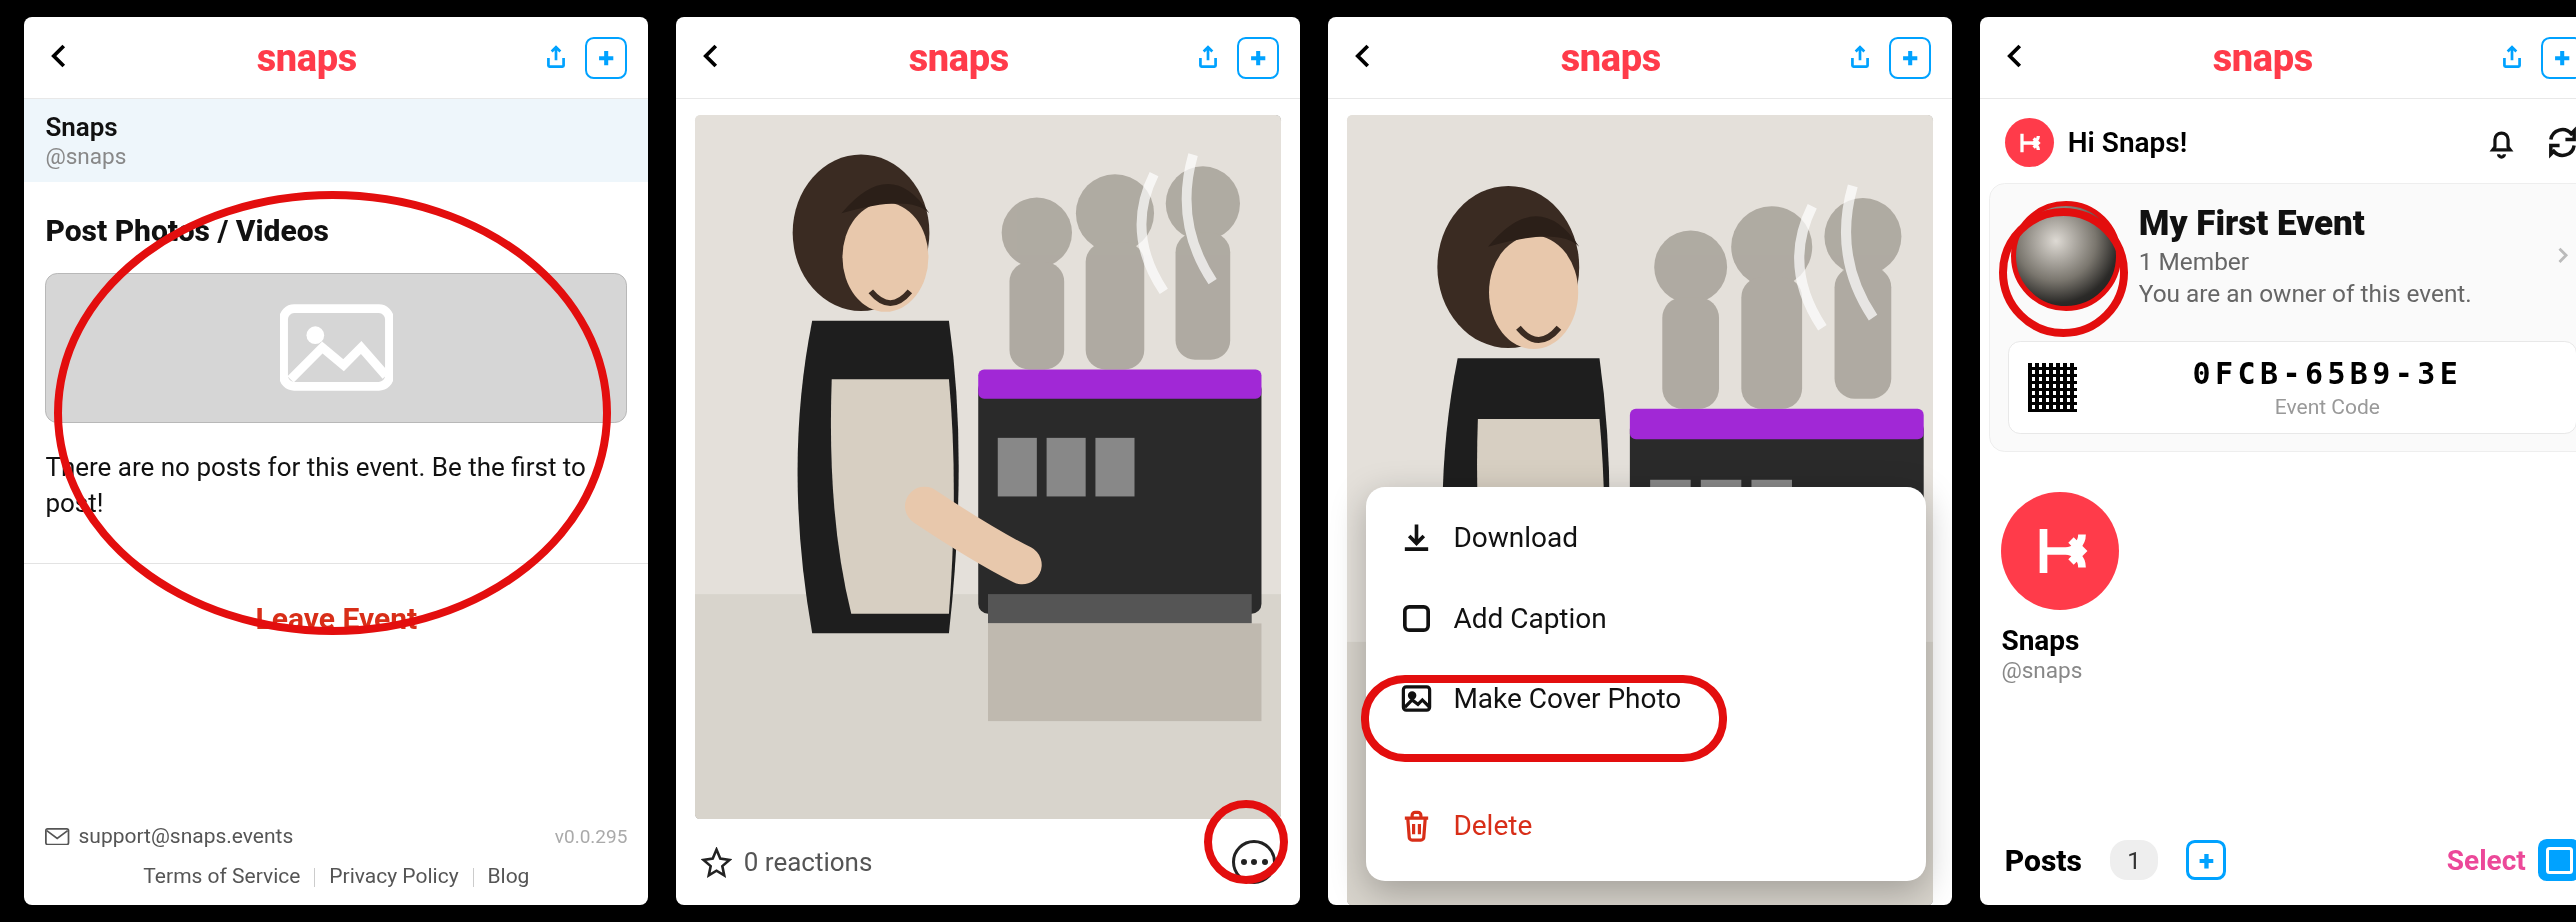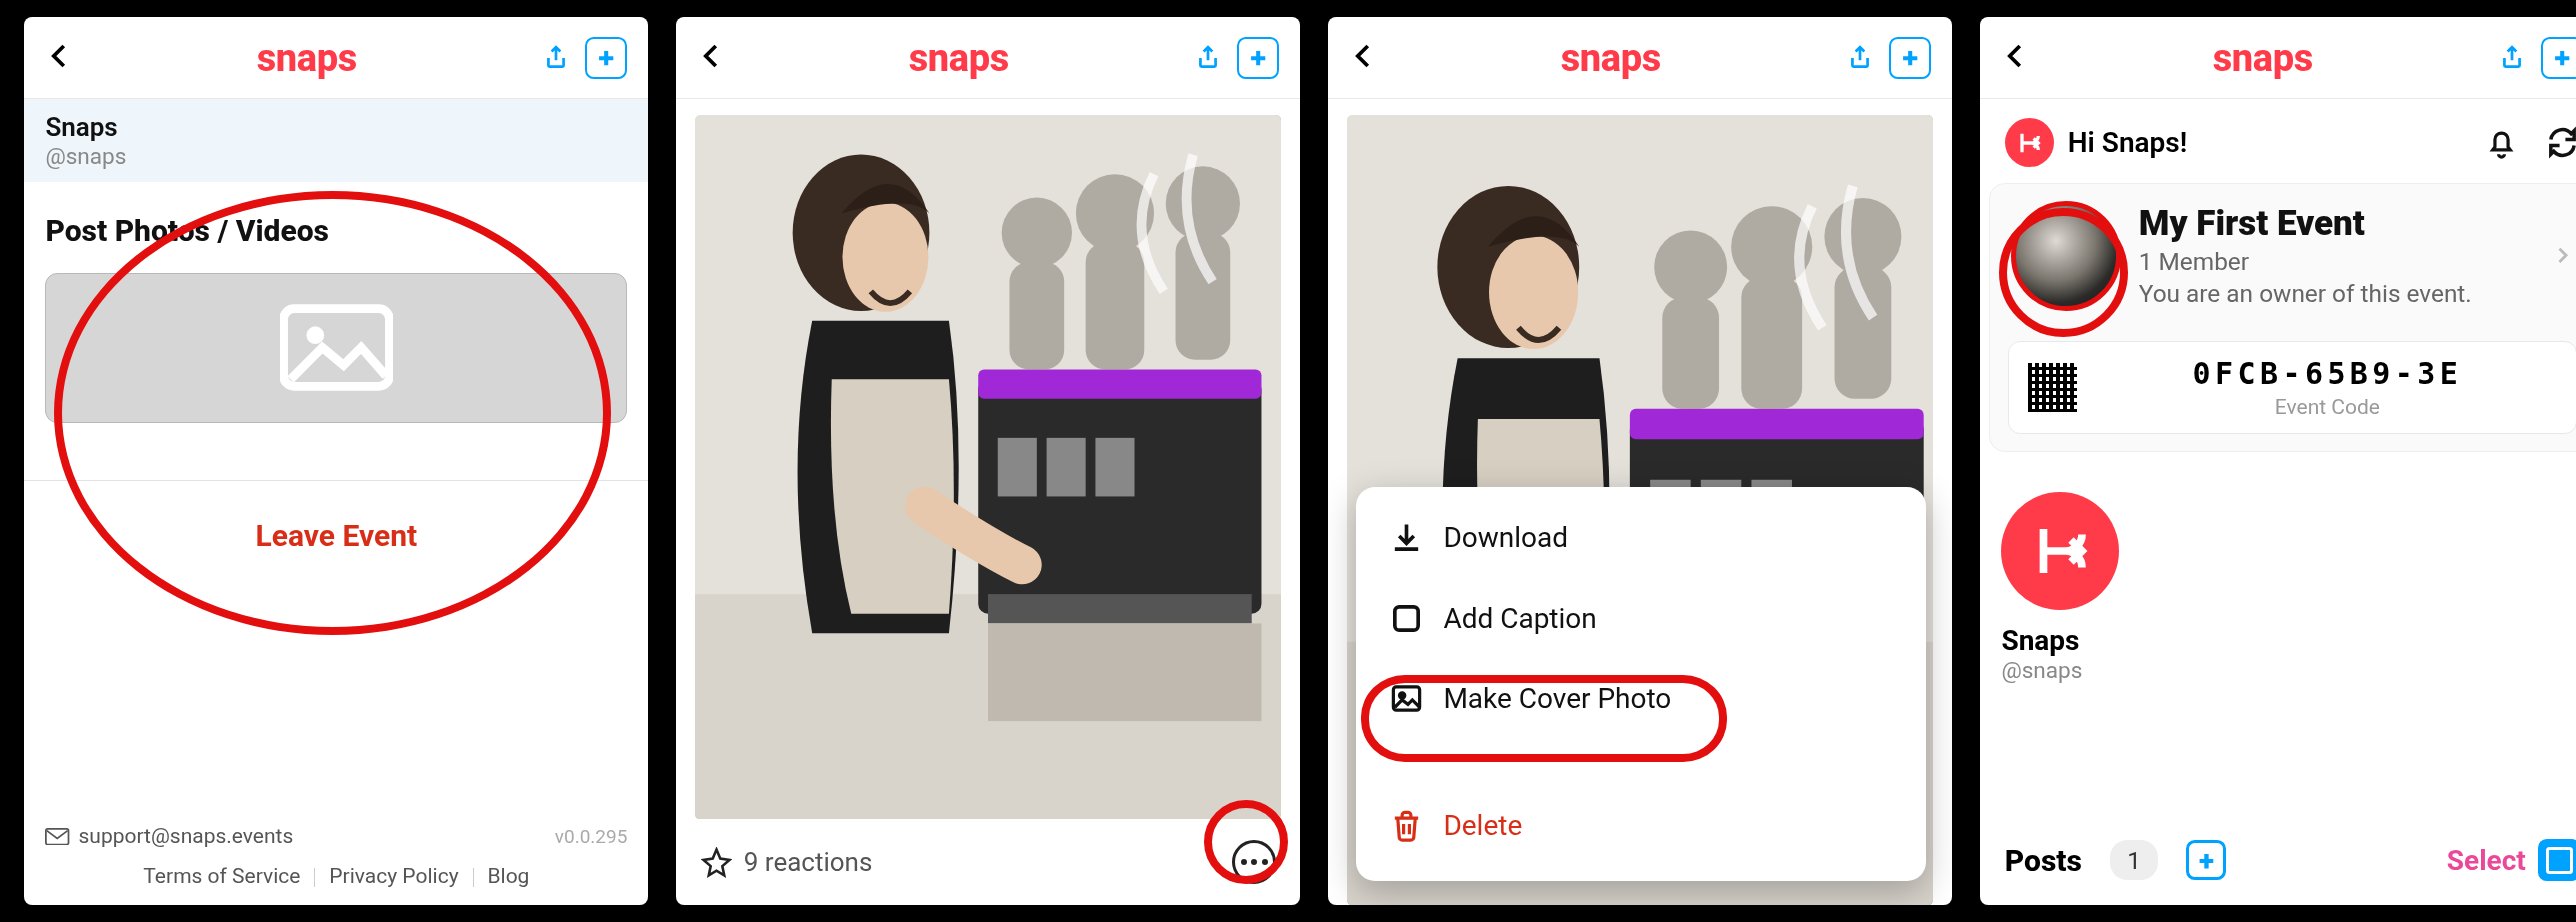--- a/index.html
+++ b/index.html
@@ -158,21 +158,21 @@
     width: 44px; height: 44px;
     border: 3.5px solid #222;
     border-radius: 50%;
     display: flex; align-items: center; justify-content: center;
     gap: 4.4px;
   }
   .more-btn span { width: 6.1px; height: 6.1px; background: #222; border-radius: 50%; }
   
   .popover {
     position: absolute;
-    left: 28px; right: 26px;
+    left: 38px; right: 26px;
     top: 470px;
     background: #fff;
     border-radius: 19px;
     box-shadow: 0 10.4px 35px rgba(0,0,0,0.25);
     padding: 10.4px 0 15.7px;
     z-index: 20;
   }
   .menuitem {
     display: flex;
     align-items: center;
@@ -324,20 +324,21 @@
 
   <div class="section">
     <h2>Post Photos / Videos</h2>
     <div class="uploadzone">
       <svg viewBox="0 0 64 48">
         <rect x="2" y="2" width="60" height="44" rx="6" fill="none" stroke="currentColor" stroke-width="5"></rect>
         <circle cx="20" cy="17" r="5" fill="currentColor"></circle>
         <path d="M6 42 L24 24 L36 34 L46 24 L60 40" fill="none" stroke="currentColor" stroke-width="5"></path>
       </svg>
     </div>
+    <div class="empty-text">There are no posts for this event. Be the first to post!</div>
   </div>
   <div class="hr"></div>
   <div class="leave">Leave Event</div>
 
   <div class="footer">
     <div class="mail">
       <svg width="24.4" height="17.4" viewBox="0 0 28 20">
           <rect x="1" y="1" width="26" height="18" rx="2" fill="none" stroke="#555" stroke-width="2"></rect>
           <path d="M2 3l12 9 12-9" fill="none" stroke="#555" stroke-width="2"></path>
         </svg>
@@ -413,21 +414,21 @@
           <path d="M470 90 q-30 60 10 120"></path>
           <path d="M510 70 q-20 70 20 130"></path>
         </g>
       </svg>
     </div>
     <div class="reactions">
       <div class="left">
         <svg width="31" height="31" viewBox="0 0 24 24">
             <path d="M12 2l2.9 6.9L22 10l-5.5 4.8L18 22l-6-3.6L6 22l1.5-7.2L2 10l7.1-1.1z" fill="none" stroke="#222" stroke-width="2"></path>
           </svg>
-        <span>9 reactions</span>
+        <span>0 reactions</span>
       </div>
       <div class="more-btn">
         <span></span>
           <span></span>
           <span></span>
       </div>
     </div>
   </div>
 
   <div class="ring" style="right:12.2px; bottom:21px; width:84px; height:84px;"></div>

